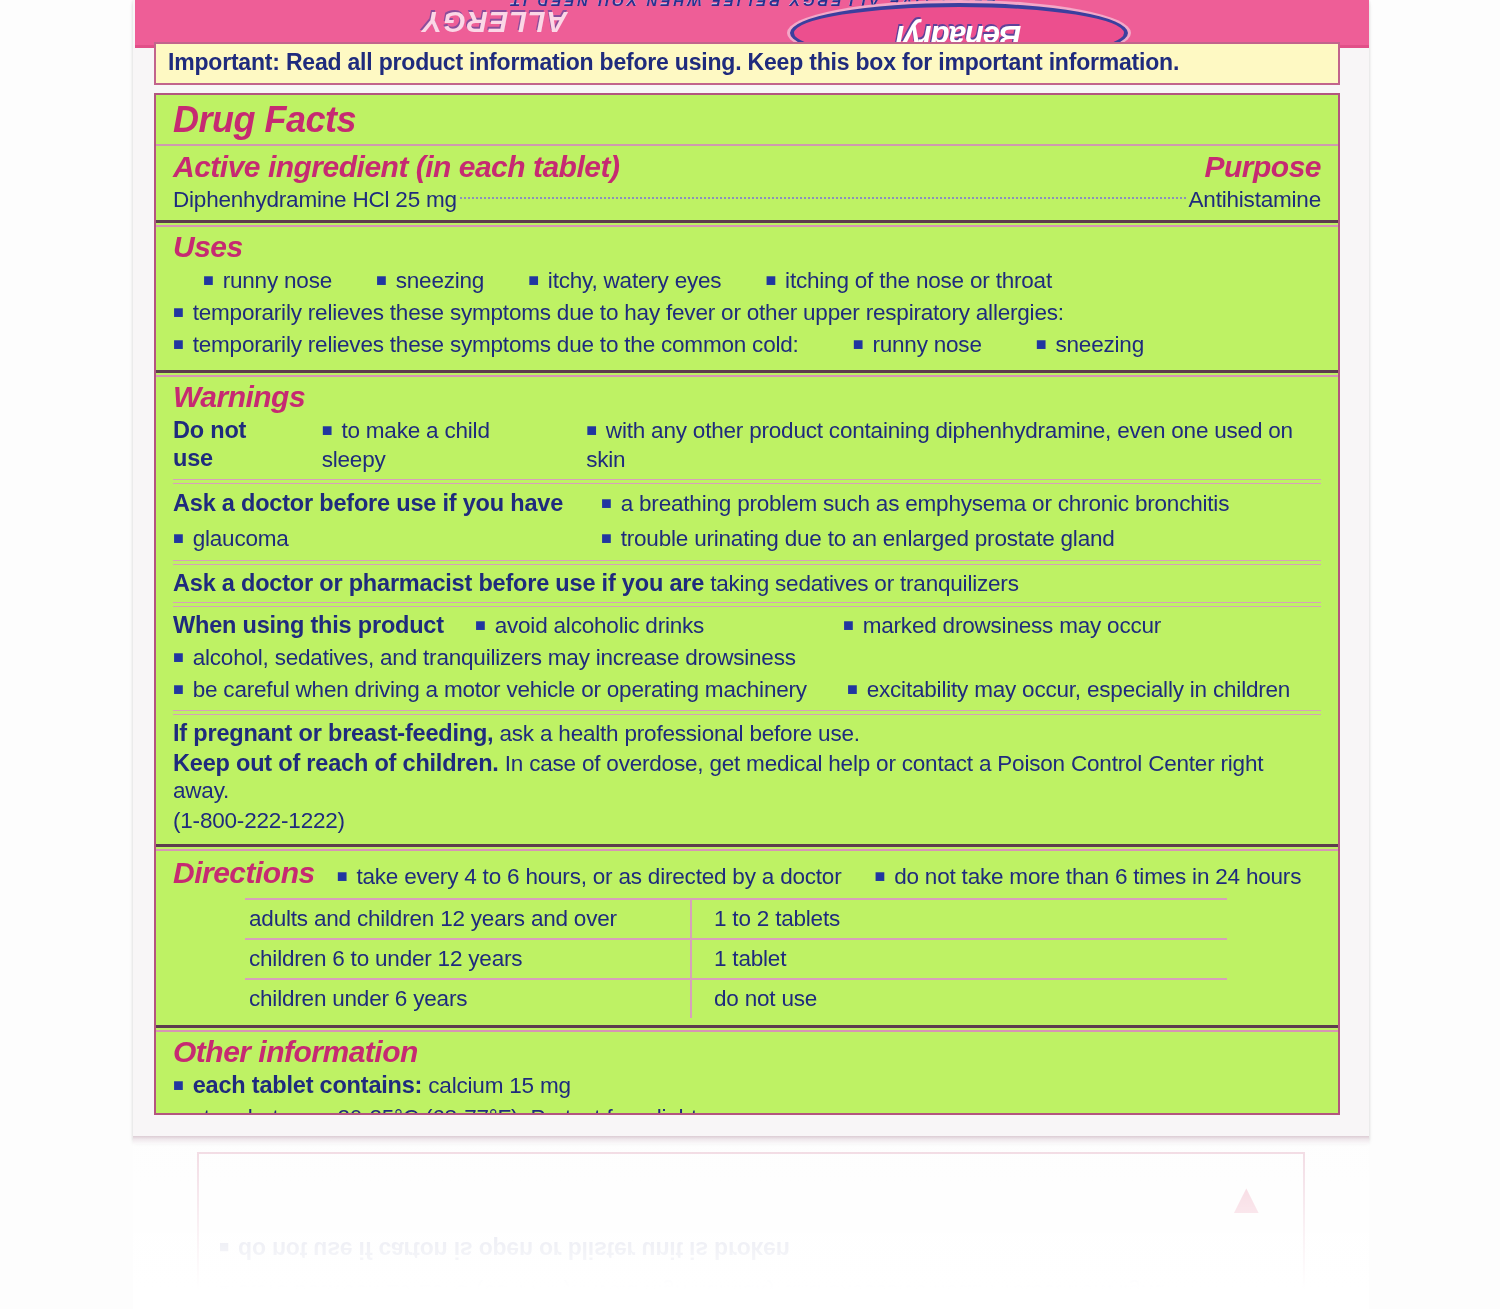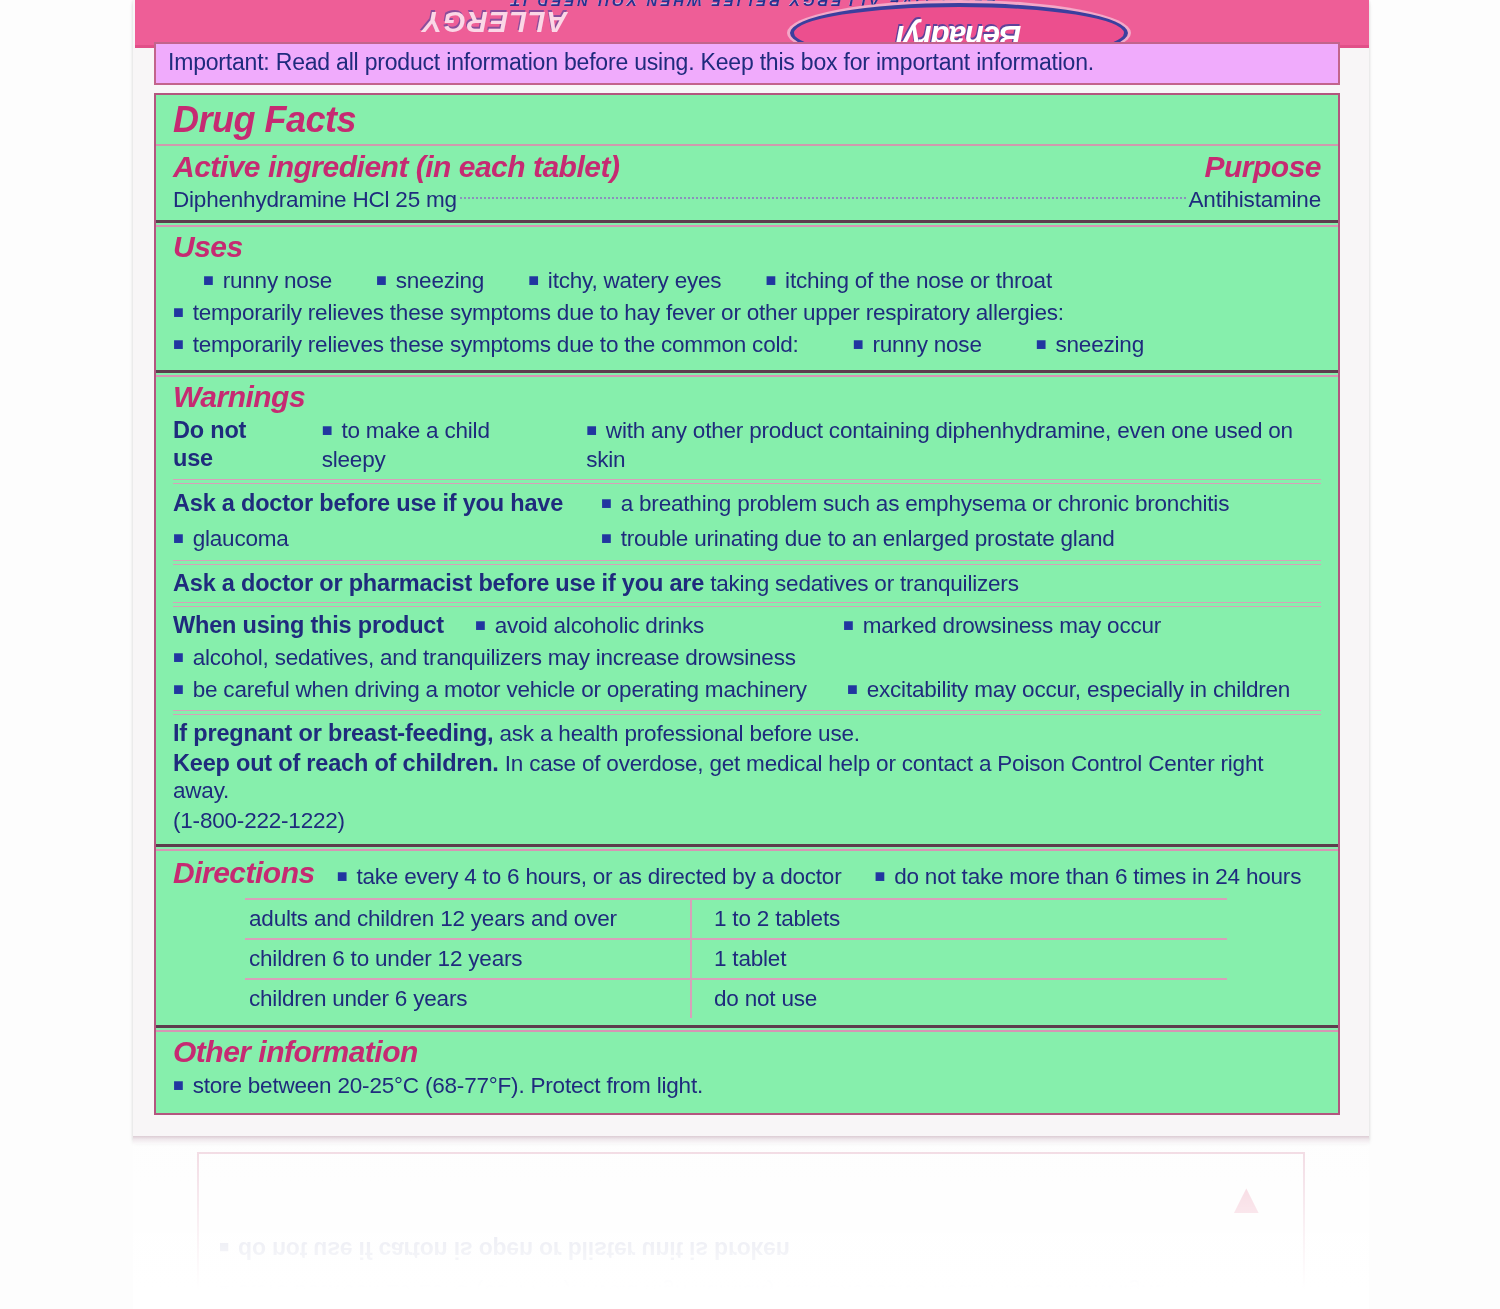--- a/index.html
+++ b/index.html
@@ -39,28 +39,28 @@
   }
   .flap-allergy{
     position:absolute;left:287px;top:5px;
     transform:rotate(180deg);
     font-style:italic;font-weight:bold;font-size:29px;letter-spacing:1px;
     color:#fbd7e6;text-shadow:1px 2px 0 rgba(59,63,158,.55);
   }
   
   .important{
     position:absolute;top:42px;left:21px;width:1186px;box-sizing:border-box;
-    border:2px solid #c2648c;background:#f0abfc;
+    border:2px solid #c2648c;background:#fef9c3;
     padding:5px 12px 7px;
-    font-weight:normal;font-size:23px;color:#1f2b7d;letter-spacing:-0.2px;
+    font-weight:bold;font-size:23px;color:#1f2b7d;letter-spacing:-0.2px;
   }
   
   .panel{
     position:absolute;top:93px;left:21px;width:1186px;height:1022px;
-    box-sizing:border-box;border:2px solid #b3567f;background:#86efac;
+    box-sizing:border-box;border:2px solid #b3567f;background:#bef264;
     overflow:hidden;color:#1f2b7d;font-size:22.5px;letter-spacing:-0.2px;
   }
   .pink{color:#c62a72;}
   .h-title{font-style:italic;font-weight:bold;font-size:36px;letter-spacing:-0.5px;}
   .h-sec{font-style:italic;font-weight:bold;font-size:30px;letter-spacing:-0.5px;}
   .sec-title{padding:4px 17px 3px;border-bottom:2px solid #cf9aae;}
   .sec-active{padding:4px 17px 7px;}
   .heads{display:flex;justify-content:space-between;align-items:baseline;}
   .ing-row{display:flex;align-items:center;margin-top:3px;}
   .leader{flex:1;border-bottom:2px dotted #8b90bd;margin:0 3px 5px;}
@@ -243,20 +243,24 @@
           <div class="dcell dose">do not use</div>
         </div>
       </div>
     </div>
 
     <div class="div-major"></div>
 
     <div class="sec">
       <div class="h-sec pink">Other information</div>
       <div class="line">
+        <span class="bull">■</span><span class="blbl">each tablet contains:</span>
+        <span>calcium 15 mg</span>
+      </div>
+      <div class="line">
         <span class="bull">■</span><span>store between 20-25°C (68-77°F). Protect from light.</span>
       </div>
 
     </div>
 
   </div>
 </div>
 
 <div class="box-edge"></div>
 

